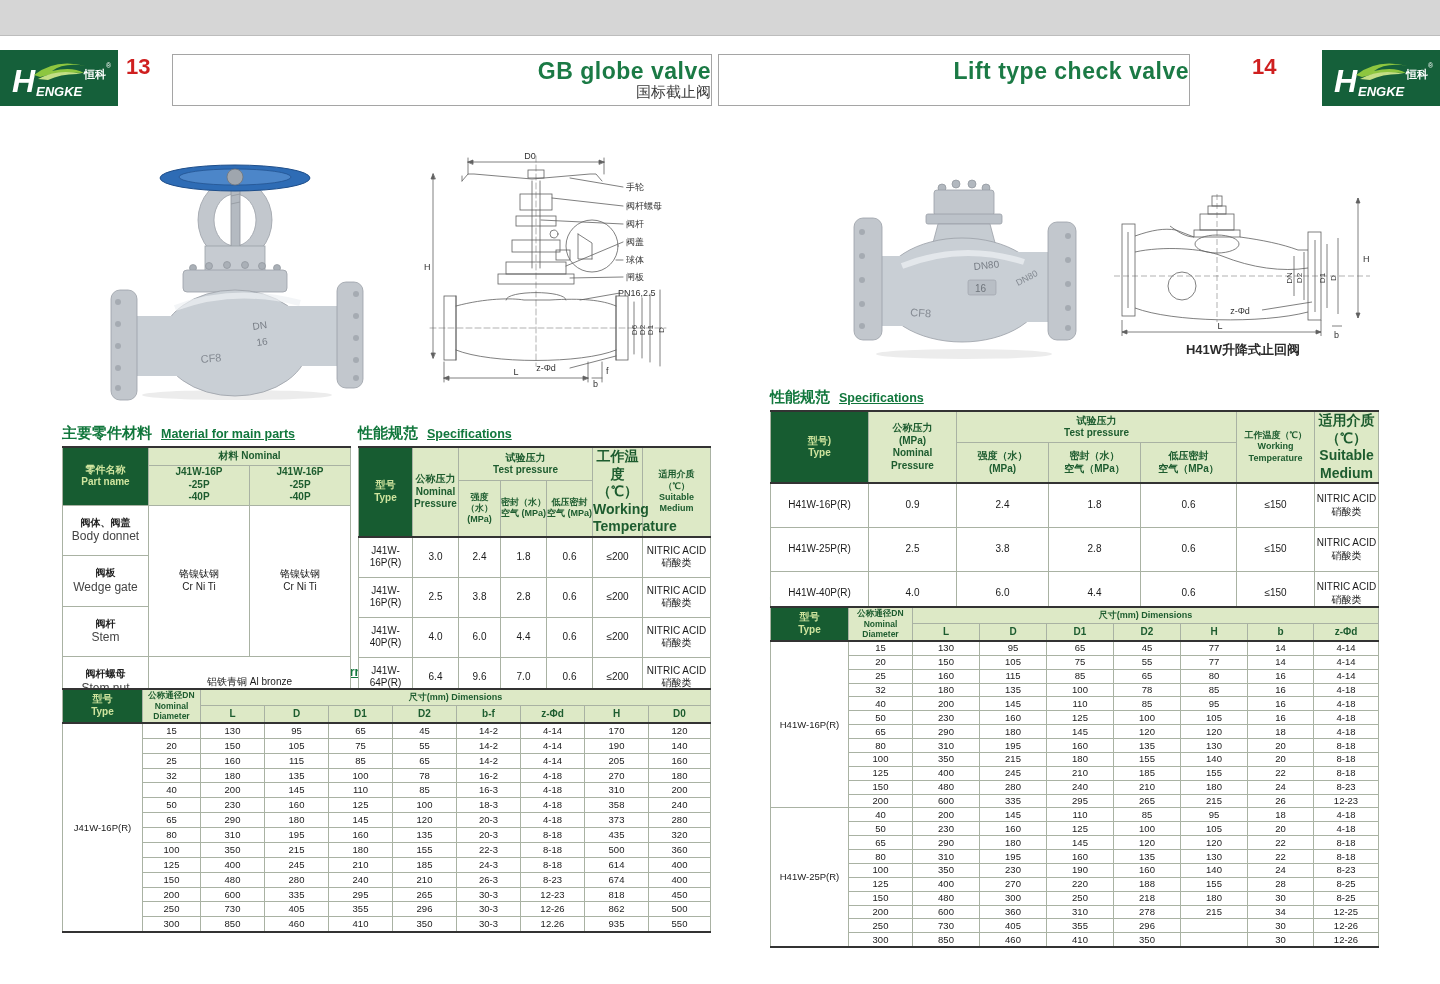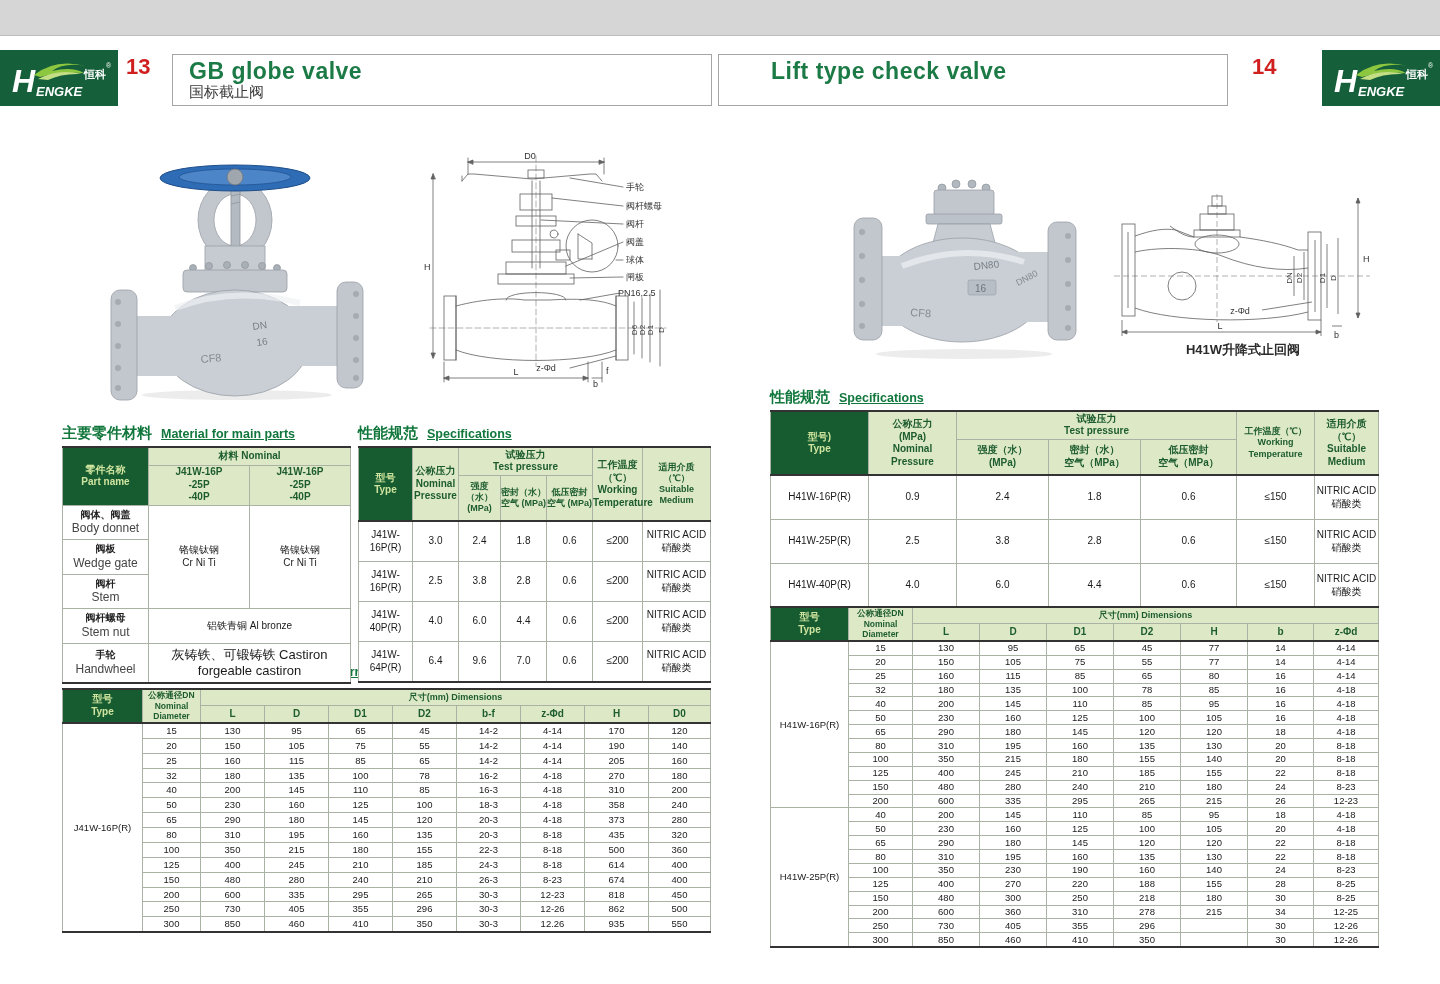--- a/index.html
+++ b/index.html
@@ -8,23 +8,23 @@
   .top-band { position:absolute; left:0; top:0; width:1440px; height:36px; background:#d6d6d6; border-bottom:1px solid #bdbdbd; }
 
   .logo-box { position:absolute; top:50px; width:118px; height:56px; background:#15603a; }
   .logo-left { left:0; }
   .logo-right { left:1322px; }
 
   .page-num { position:absolute; top:54px; font-size:22px; font-weight:bold; color:#cf1f1f; }
   .page-num-13 { left:126px; }
   .page-num-14 { left:1252px; }
 
-  .title-box { position:absolute; top:54px; height:52px; background:#fff; border:1px solid #a5a5a5; padding-top:4px; }
+  .title-box { position:absolute; top:54px; height:52px; background:#fff; border:1px solid #a5a5a5; padding-top:4px;text-align:right; }
   .title-box-left { left:172px; width:540px; padding-left:16px; }
-  .title-box-right { left:718px; width:510px; padding-left:52px; }
+  .title-box-right { left:718px; width:472px; padding-left:52px; }
   .title-en { font-size:23px; font-weight:bold; color:#1b7a45; line-height:1.05; letter-spacing:0.5px; }
   .title-cn { font-size:15px; color:#3a3a3a; line-height:1.2; }
 
   .art { position:absolute; }
   .drawing-caption { position:absolute; left:1118px; top:341px; width:250px; text-align:center;
       font-size:13px; font-weight:bold; color:#2b2b2b; }
 
   .sec-title { position:absolute; font-weight:bold; color:#11773c; white-space:nowrap; }
   .sec-title .cn { font-size:15px; margin-right:9px; }
   .sec-title .en { font-size:12.5px;text-decoration:underline; }
@@ -33,21 +33,21 @@
       border-top:2px solid #333; border-bottom:2px solid #333; }
   .tbl thead { border-bottom:2px solid #333; }
   .tbl th, .tbl td { border:1px solid #a9b2a3; white-space:pre-line; text-align:center;
       vertical-align:middle; line-height:1.25; }
   .tbl th { font-weight:bold; font-size:10px; }
   .th-dark { background:#175c31; color:#cfe49e; }
   .th-lt  { background:#dde9c6; color:#1d5c2f; }
   .tbl td { background:#fff; color:#1a1a1a; font-size:10px; padding:2px 1px; }
 
   #mat-table  { left:62px;  top:446px; width:288px; }
-  #mat-table td { padding:3px 2px;margin-left:20px; }
+  #mat-table td { padding:11px 2px;margin-left:20px; }
   #mat-table .part-cn { display:block; font-weight:bold; font-size:10px; color:#222; }
   #mat-table .part-en { display:block; font-size:12px; color:#444; }
 
   #spec-left  { left:358px; top:446px; width:352px; }
   #spec-left td { padding:7px 1px; }
   #spec-right { left:770px; top:410px; width:608px; }
   #spec-right td { padding:9px 1px; }
 
   #dims-left  { left:62px;  top:688px; width:648px; }
   #dims-left td  { padding:1px; font-size:9.5px; }
@@ -379,21 +379,21 @@
       </colgroup>
     <thead>
       <tr>
         <th class="th-dark" rowspan="2">型号
 Type</th>
         <th class="th-lt" rowspan="2">公称压力
 Nominal
 Pressure</th>
         <th class="th-lt" colspan="3" style="height:28px">试验压力
 Test pressure</th>
-        <th class="th-lt" rowspan="2" style="font-size:10px">工作温度
+        <th class="th-lt" rowspan="2" style="font-size:14px">工作温度
 （℃）
 Working
 Temperature</th>
         <th class="th-lt" rowspan="2" style="font-size:9px">适用介质
 （℃）
 Suitable
 Medium</th>
       </tr>
       <tr>
         <th class="th-lt" style="height:46px; font-size:9px">强度（水）
@@ -656,21 +656,21 @@
 Type</th>
         <th class="th-lt" rowspan="2">公称压力
 (MPa)
 Nominal
 Pressure</th>
         <th class="th-lt" colspan="3" style="height:28px">试验压力
 Test pressure</th>
         <th class="th-lt" rowspan="2" style="font-size:9px">工作温度（℃）
 Working
 Temperature</th>
-        <th class="th-lt" rowspan="2" style="font-size:10px">适用介质（℃）
+        <th class="th-lt" rowspan="2" style="font-size:14px">适用介质（℃）
 Suitable
 Medium</th>
       </tr>
       <tr>
         <th class="th-lt" style="height:36px">强度（水）
 (MPa)</th>
         <th class="th-lt">密封（水）
 空气（MPa）</th>
         <th class="th-lt">低压密封
 空气（MPa）</th>

